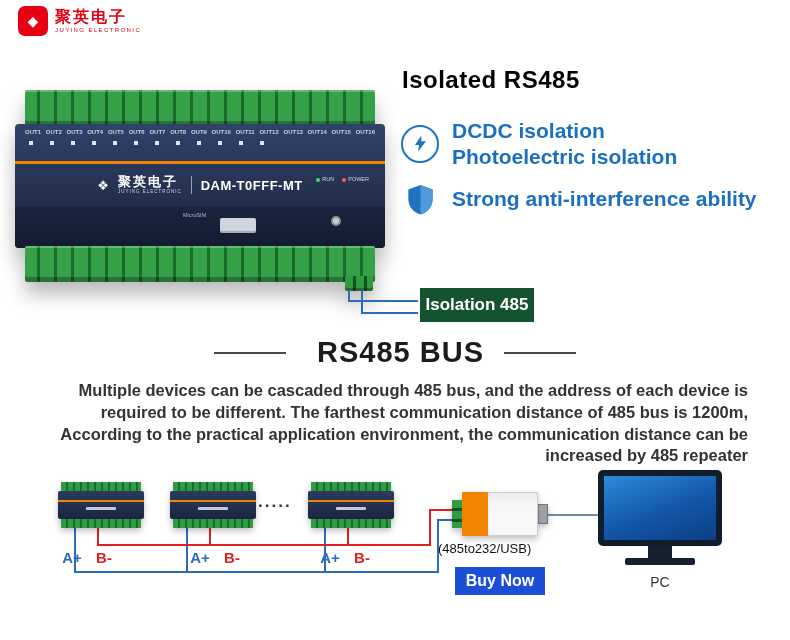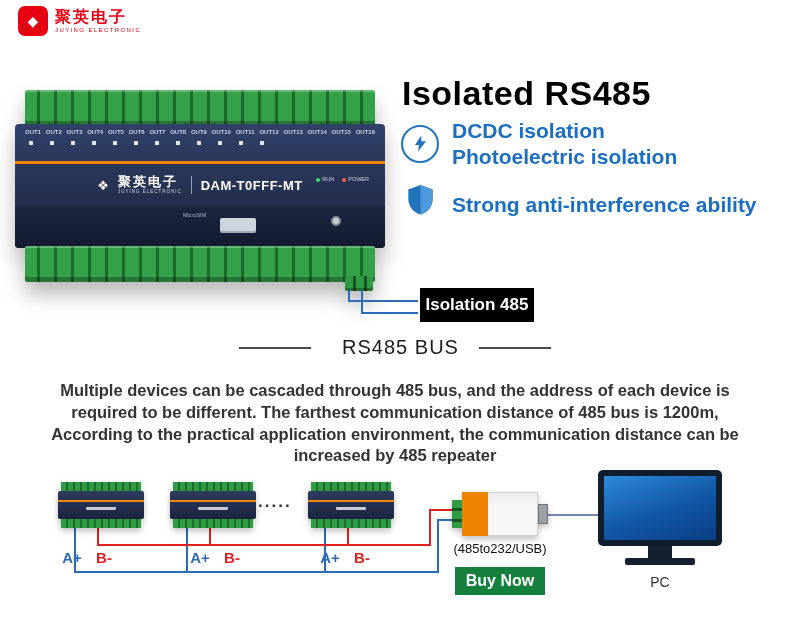--- a/index.html
+++ b/index.html
@@ -48,40 +48,40 @@
   .sim-label { position:absolute; left:168px; top:6px; font-size:5.5px; color:#aab6cc; }
   .sim-slot { position:absolute; left:205px; top:12px; width:36px; height:15px; background:#cfd5de;
               border-radius:2px; box-shadow:inset 0 -2px 0 rgba(0,0,0,.2); }
   .antenna { position:absolute; right:44px; top:10px; width:10px; height:10px; border-radius:50%;
              background:#c8ccd4; border:2px solid #8a8f99; }
   .rs-port { position:absolute; left:330px; top:188px; width:28px; height:15px; background:#2f9c43;
              border-radius:2px; box-shadow:inset 0 -3px 0 rgba(0,0,0,.3);
              background-image:repeating-linear-gradient(90deg,transparent 0 8px,#14531f 8px 11px); }
 
   
-  .hero-title { position:absolute; left:402px; top:74px; font-size:34px; font-weight:bold;
+  .hero-title { position:absolute; left:402px; top:66px; font-size:24px; font-weight:bold;
                 color:#000; letter-spacing:.5px; }
   .feature { position:absolute; left:401px; display:flex; align-items:center; gap:13px; }
-  .f1 { top:118px; } .f2 { top:180px;align-items:flex-end; } .f3 { top:224px; }
+  .f1 { top:118px; } .f2 { top:180px; } .f3 { top:224px; }
   .f-icon { width:38px; height:38px; flex:0 0 38px; display:flex; align-items:center; justify-content:center; }
   .f-icon.ring { border:2.5px solid #2173bd; border-radius:50%; }
   .f-text { color:#1b6fc1; font-weight:bold; font-size:21px; line-height:1.22; }
 
   
   .callout-svg { position:absolute; left:0; top:0; width:790px; height:640px; pointer-events:none; }
-  .iso-label { position:absolute; left:420px; top:288px; width:114px; height:34px; background:#000000;
+  .iso-label { position:absolute; left:420px; top:288px; width:114px; height:34px; background:#14532d;
                color:#fff; font-weight:bold; font-size:17px; display:flex; align-items:center;
                justify-content:center; }
 
   
   .bus-head { position:absolute; left:0; top:336px; width:100%; display:flex; align-items:center;
               justify-content:center; gap:20px; }
   .bus-line { width:72px; height:2px; background:#4a4a4a; }
-  .bus-title { font-size:20px; color:#1c1c1c; font-weight:400; letter-spacing:1px;margin-left:11px; }
-  .bus-desc { position:absolute; left:42px; top:380px; width:706px; text-align:center;
+  .bus-title { font-size:29px; color:#1c1c1c; font-weight:700; letter-spacing:1px;margin-left:11px; }
+  .bus-desc { position:absolute; left:42px; top:380px; width:706px; text-align:right;
               font-size:16.5px; font-weight:bold; color:#333; line-height:1.32; }
 
   
   .diagram { position:absolute; left:0; top:470px; width:790px; height:170px; }
   .wires-svg { position:absolute; left:0; top:0; width:790px; height:170px; pointer-events:none; }
   .mini { position:absolute; width:86px; height:46px; top:12px;
           filter:drop-shadow(0 3px 3px rgba(0,0,0,.25)); }
   .mini .m-strip { position:absolute; left:3px; right:3px; height:9px;
           background:repeating-linear-gradient(90deg,#2f9c43 0 5px,#1a6b2c 5px 7px); }
   .m-strip.t { top:0; } .m-strip.b { bottom:0; }
@@ -98,23 +98,23 @@
   .wl1a{left:58px;} .wl1b{left:90px;} .wl2a{left:186px;} .wl2b{left:218px;} .wl3a{left:316px;} .wl3b{left:348px;}
 
   .converter { position:absolute; left:452px; top:22px; width:96px; height:44; height:44px;
                display:flex; align-items:stretch; filter:drop-shadow(0 3px 3px rgba(0,0,0,.25)); }
   .conv-term { width:10px; margin:8px 0; background:#2f9c43;
                background-image:repeating-linear-gradient(180deg,transparent 0 8px,#14531f 8px 11px); }
   .conv-orange { width:26px; background:#f08300; }
   .conv-white { flex:1; background:#f7f7f7; border:1px solid #d0d0d0; border-left:none;
                 background-image:linear-gradient(180deg,rgba(0,0,0,.05),transparent 30%); }
   .conv-plug { width:10px; margin:12px 0; background:#9aa0a6; border:1px solid #6e747b; }
-  .conv-label { position:absolute; left:438px; top:71px; width:124px; text-align:center;
+  .conv-label { position:absolute; left:438px; top:71px; width:124px; 
                 font-size:13px; color:#111; }
-  .buy-btn { position:absolute; left:455px; top:97px; width:90px; height:28px; background:#15803d;
+  .buy-btn { position:absolute; left:455px; top:97px; width:90px; height:28px; background:#1d4ed8;
              color:#fff; font-weight:bold; font-size:16px; display:flex; align-items:center;
              justify-content:center; border:none; cursor:pointer; }
 
   .monitor { position:absolute; left:598px; top:0; width:124px; height:100px; }
   .screen { position:absolute; left:0; top:0; width:124px; height:76px; background:#101d2c;
             border-radius:5px; }
   .screen-inner { position:absolute; left:6px; top:6px; right:6px; bottom:6px;
             background:linear-gradient(160deg,#2e8ada 0%,#1256a8 55%,#0b3f85 100%); }
   .stand { position:absolute; left:50px; top:76px; width:24px; height:12px; background:#15202f; }
   .base  { position:absolute; left:27px; top:88px; width:70px; height:7px; background:#15202f;

